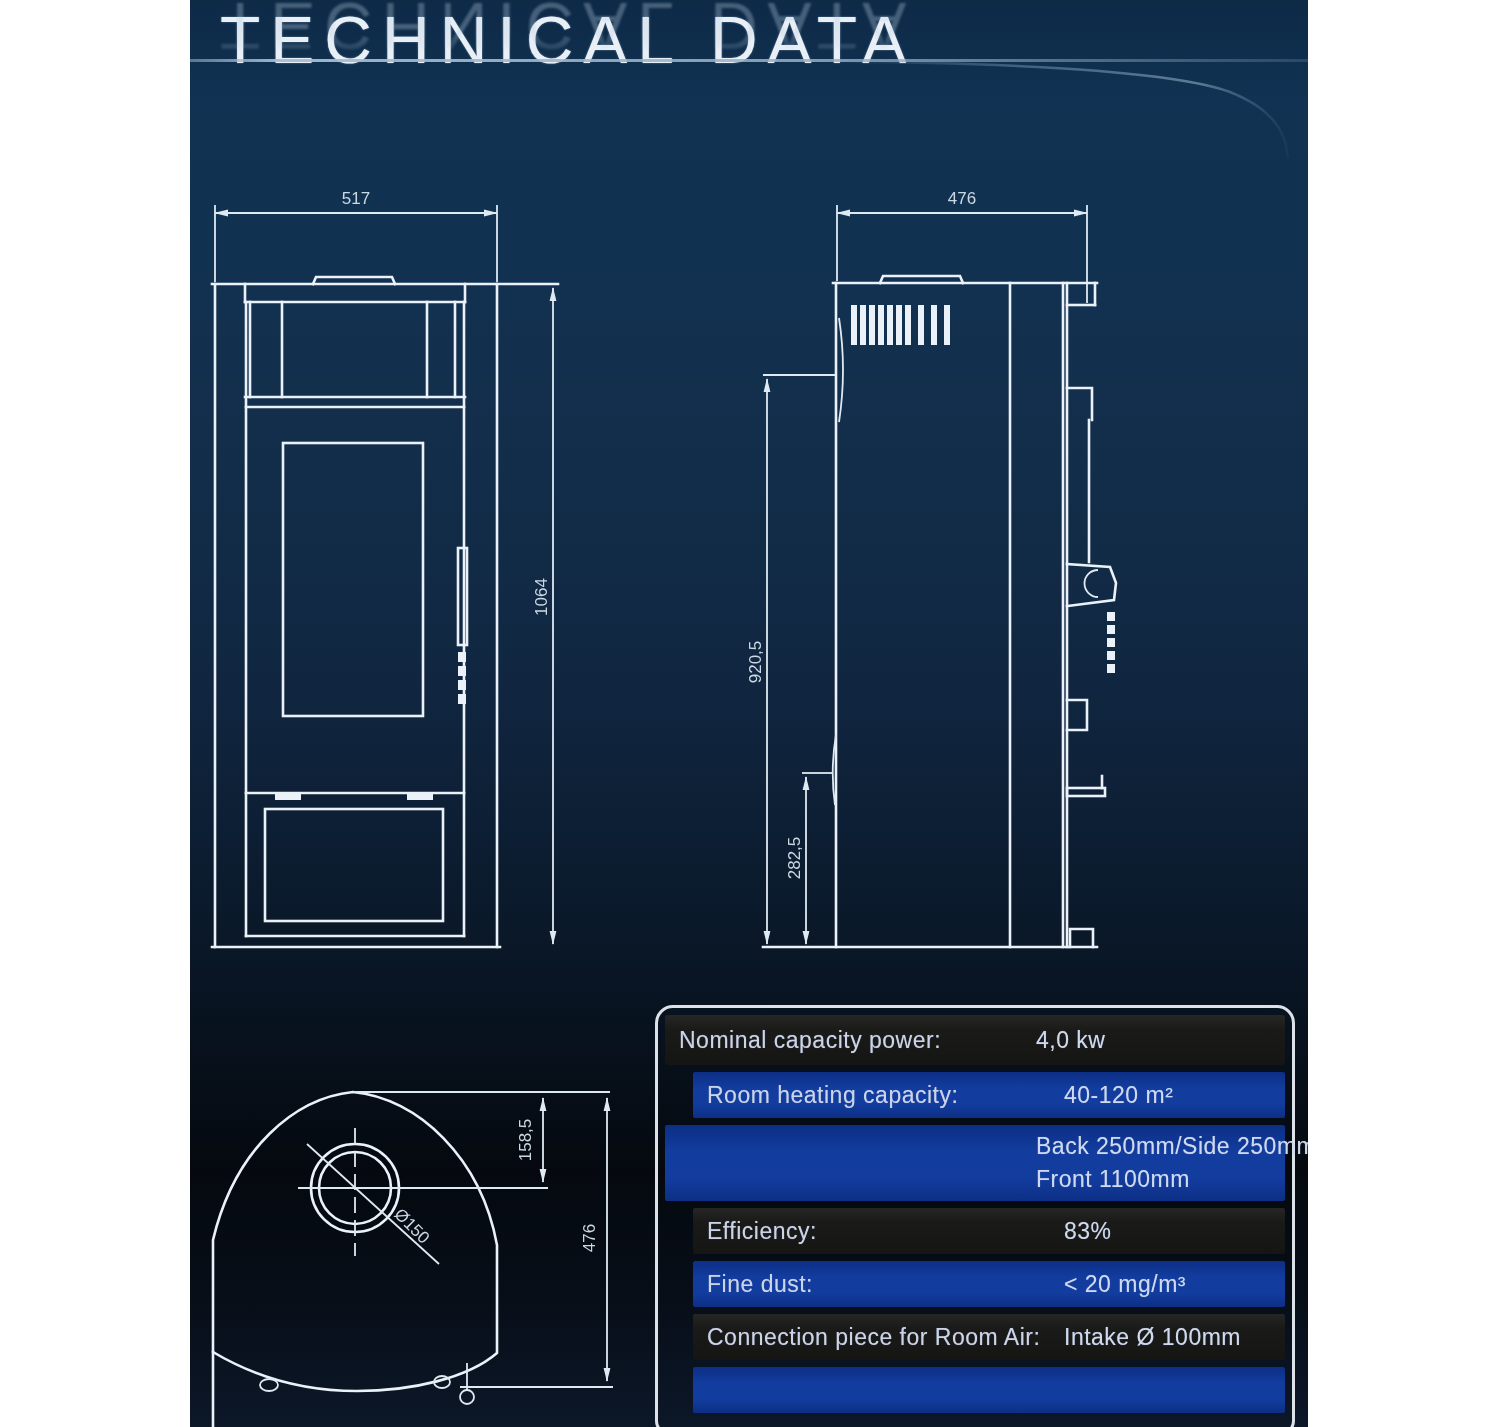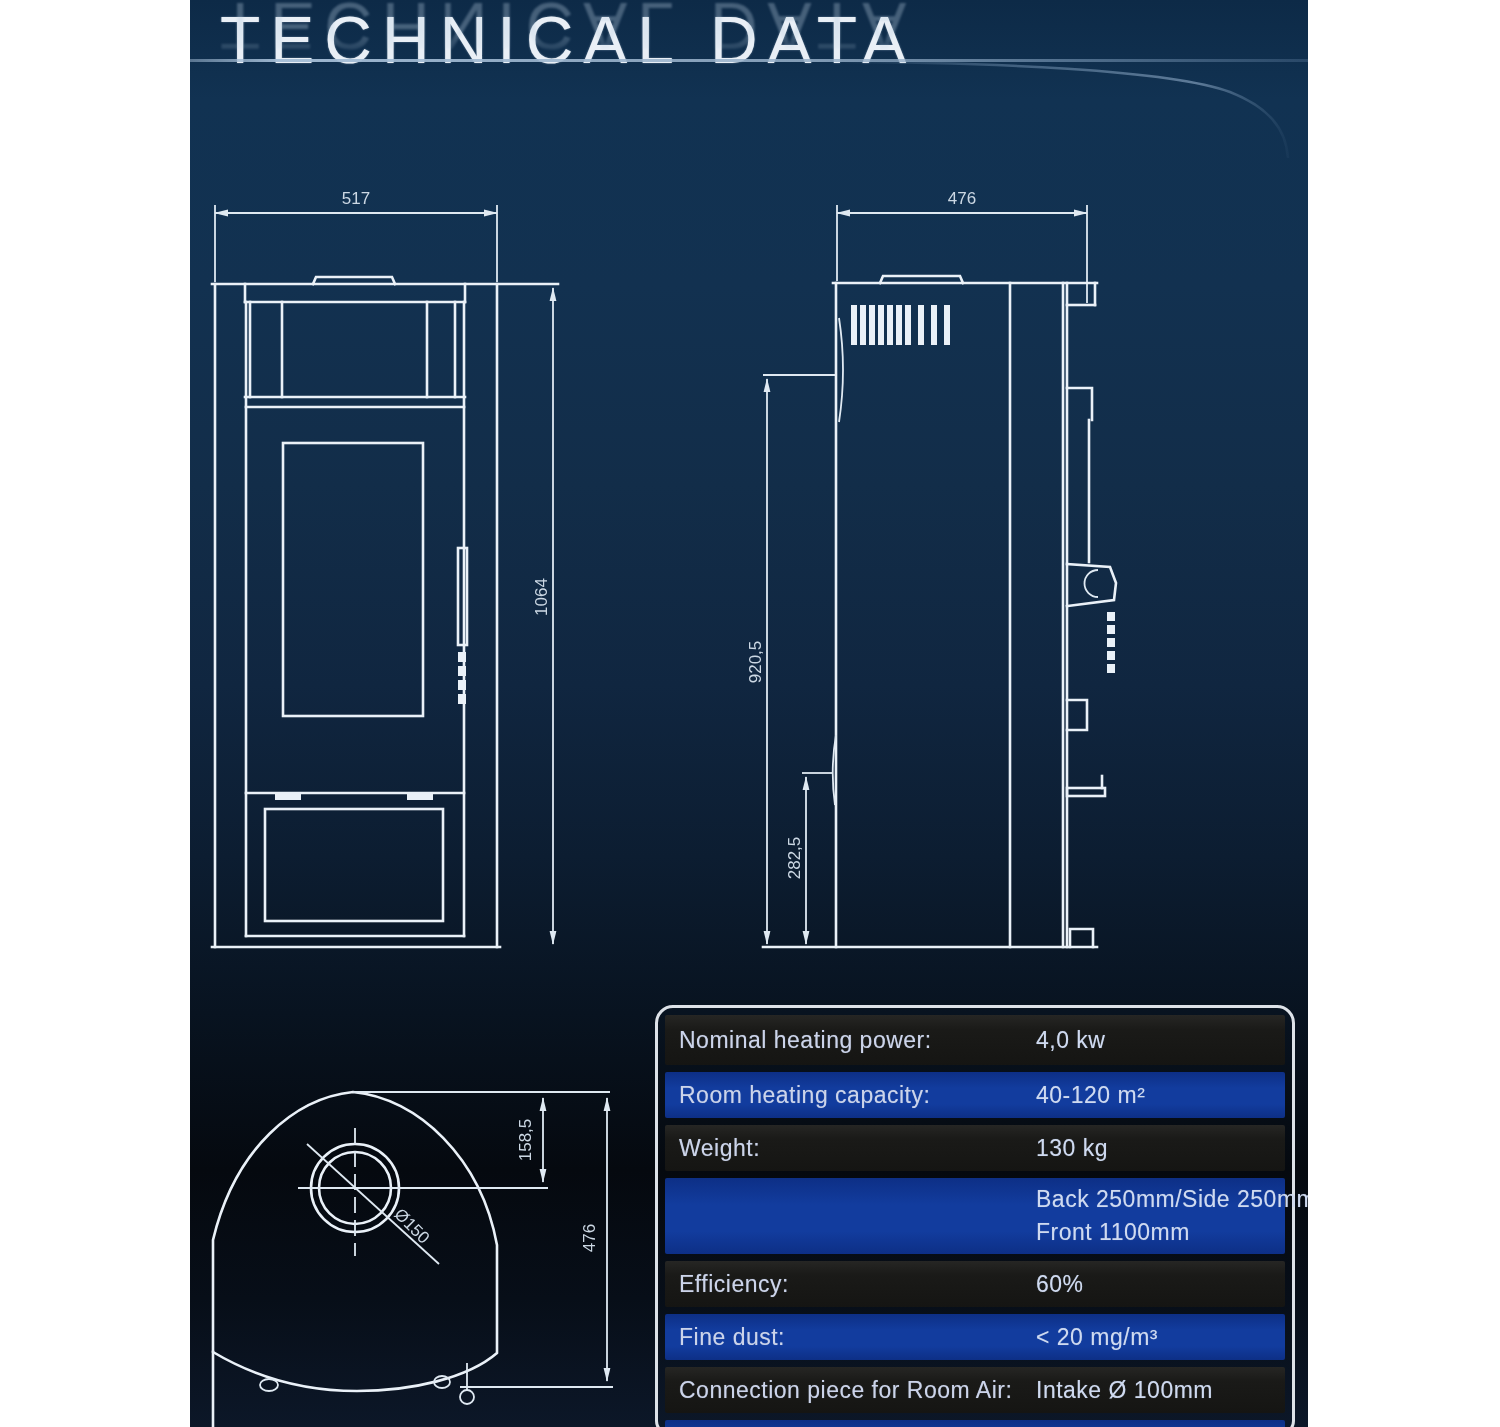--- a/index.html
+++ b/index.html
@@ -32,21 +32,21 @@
       box-sizing:border-box;padding:7px;}
   .spec-row{position:relative;margin-bottom:7px;border-radius:2px;}
   .spec-row.dark{background:linear-gradient(180deg,#262624,#1a1a18 30%,#151513);}
   .spec-row.blue{background:linear-gradient(180deg,#0d2f86,#123c9e 35%,#123c9e 70%,#0d2f86);}
   .spec-label{position:absolute;left:14px;top:50%;transform:translateY(-50%);
       font-size:23px;color:#ccd4ea;letter-spacing:.5px;white-space:nowrap;
       text-shadow:0 0 1px rgba(200,215,240,.4);}
   .spec-value{position:absolute;left:371px;top:50%;transform:translateY(-50%);
       font-size:23px;line-height:33px;color:#cfdaf0;letter-spacing:.5px;white-space:nowrap;
       text-shadow:0 0 1px rgba(200,215,240,.4);}
-  .h50{height:50px;} .h46{height:46px;} .h76{height:76px;}
+  .h50{height:50px;} .h46{height:46px;margin-left:28px;} .h76{height:76px;}
 </style>
 </head>
 <body>
 
 <div class="page">
   <div class="panel">
 
     <div class="page-title">TECHNICAL DATA</div>
     <div class="title-rule"></div>
     <div class="title-reflection">TECHNICAL DATA</div>
@@ -197,37 +197,33 @@
         <text class="dim" transform="translate(341,1140) rotate(-90)" text-anchor="middle">158,5</text>
 
         <line class="thin" x1="270" y1="1387" x2="423" y2="1387"></line>
         <line class="thin" x1="417" y1="1098" x2="417" y2="1381" marker-start="url(#arr)" marker-end="url(#arr)"></line>
         <text class="dim" transform="translate(405,1238) rotate(-90)" text-anchor="middle">476</text>
       </g>
     </svg>
 
     <div class="spec-table">
       <div class="spec-row dark h50">
-        <span class="spec-label">Nominal heating power:</span>
+        <span class="spec-label">Nominal capacity power:</span>
         <span class="spec-value">4,0 kw</span>
       </div>
       <div class="spec-row blue h46">
         <span class="spec-label">Room heating capacity:</span>
         <span class="spec-value">40-120 m²</span>
       </div>
-      <div class="spec-row dark h46">
-        <span class="spec-label">Weight:</span>
-        <span class="spec-value">130 kg</span>
-      </div>
       <div class="spec-row blue h76">
         <span class="spec-value"><span>Back 250mm/Side 250mm/</span><br><span>Front 1100mm</span></span>
       </div>
       <div class="spec-row dark h46">
         <span class="spec-label">Efficiency:</span>
-        <span class="spec-value">60%</span>
+        <span class="spec-value">83%</span>
       </div>
       <div class="spec-row blue h46">
         <span class="spec-label">Fine dust:</span>
         <span class="spec-value">&lt; 20 mg/m³</span>
       </div>
       <div class="spec-row dark h46">
         <span class="spec-label">Connection piece for Room Air:</span>
         <span class="spec-value">Intake Ø 100mm</span>
       </div>
       <div class="spec-row blue h46">

